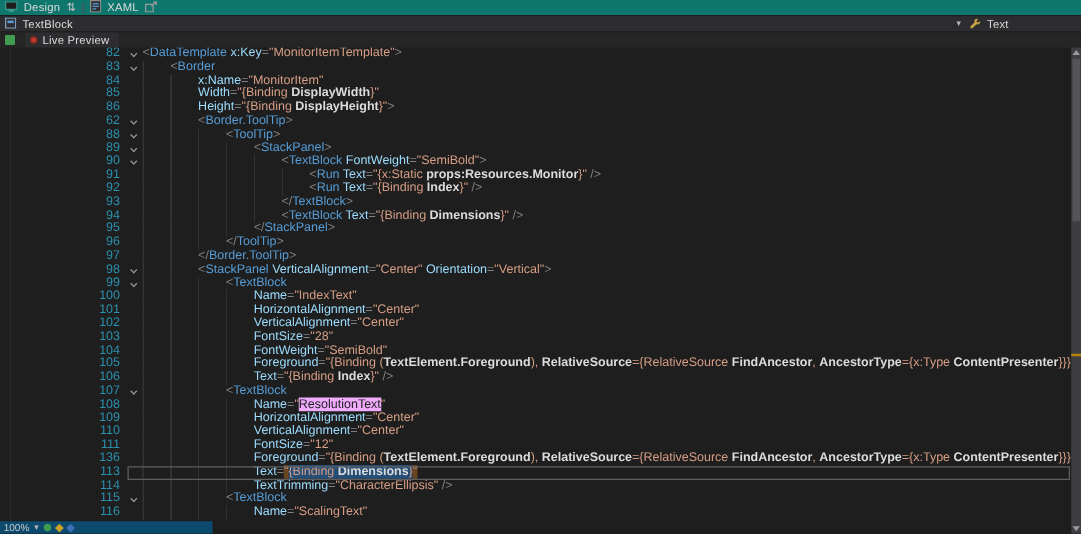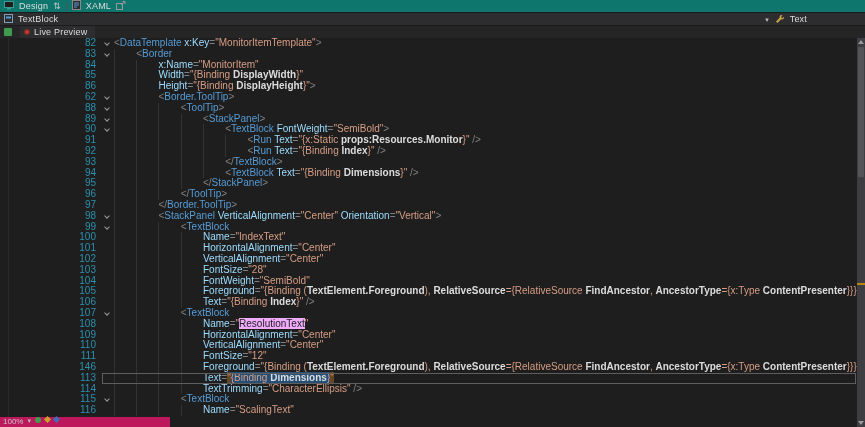--- a/index.html
+++ b/index.html
@@ -44,22 +44,22 @@
                    border:1px solid #5E5E5E;pointer-events:none}
   #lmargin{position:absolute;left:8px;top:38px;bottom:0;width:1px;background:#2A2A2C}
 
   #vscroll{position:absolute;right:0;top:38px;bottom:0;width:8px;background:#3E3E42}
   .scroll-arrow{position:absolute;left:1px;width:0;height:0;border-left:3px solid transparent;border-right:3px solid transparent}
   #sa-up{top:2px;border-bottom:4px solid #999}
   #sa-dn{bottom:2px;border-top:4px solid #999}
   #vthumb{position:absolute;left:1px;right:1px;top:9px;height:130px;background:#6E6E70;opacity:.45}
   #smark1{position:absolute;left:0;right:0;top:245px;height:2px;background:#B8860B}
 
-  #zoombar{position:absolute;left:0;bottom:0;height:10px;width:170px;background:#be185d;
-           display:flex;gap:4px;padding-left:3px;font-size:8px;color:#C8C8C8}
+  #zoombar{position:absolute;left:0;bottom:0;height:10px;width:170px;background:#0c4a6e;
+           display:flex;align-items:center;gap:4px;padding-left:3px;font-size:8px;color:#C8C8C8}
   .dot-green{width:6px;height:6px;border-radius:50%;background:#3E9B4F}
   .dia{width:5px;height:5px;transform:rotate(45deg)}
   .dia-y{background:#C9A227}
   .dia-b{background:#3E6FB8}
 </style>
 </head>
 <body>
 
 <div id="bar1" class="bar">
   <span>
@@ -277,21 +277,21 @@
         <span class="num">110</span>
         <span class="fold"></span>
         <span class="codeln"><span class="ind" style="width: 16ch;"></span><span class="tk-a">VerticalAlignment</span><span class="tk-d">=</span><span class="tk-s">"Center"</span></span>
       </div>
       <div class="line">
         <span class="num">111</span>
         <span class="fold"></span>
         <span class="codeln"><span class="ind" style="width: 16ch;"></span><span class="tk-a">FontSize</span><span class="tk-d">=</span><span class="tk-s">"12"</span></span>
       </div>
       <div class="line">
-        <span class="num">146</span>
+        <span class="num">136</span>
         <span class="fold"></span>
         <span class="codeln"><span class="ind" style="width: 16ch;"></span><span class="tk-a">Foreground</span><span class="tk-d">=</span><span class="tk-s">"{Binding (</span><span class="tk-p">TextElement.Foreground</span><span class="tk-s">), </span><span class="tk-p">RelativeSource</span><span class="tk-s">={RelativeSource </span><span class="tk-p">FindAncestor</span><span class="tk-s">, </span><span class="tk-p">AncestorType</span><span class="tk-s">={x:Type </span><span class="tk-p">ContentPresenter</span><span class="tk-s">}}}"</span></span>
       </div>
       <div class="line cur">
         <span class="num">113</span>
         <span class="fold"></span>
         <span class="codeln"><span class="ind" style="width: 16ch;"></span><span class="tk-a">Text</span><span class="tk-d">=</span><span class="tk-s hl-quote">"</span><span class="tk-s hl-sel">{Binding </span><span class="tk-p hl-sel">Dimensions</span><span class="tk-s hl-sel">}</span><span class="tk-s hl-quote">"</span></span>
       </div>
       <div class="line">
         <span class="num">114</span>

